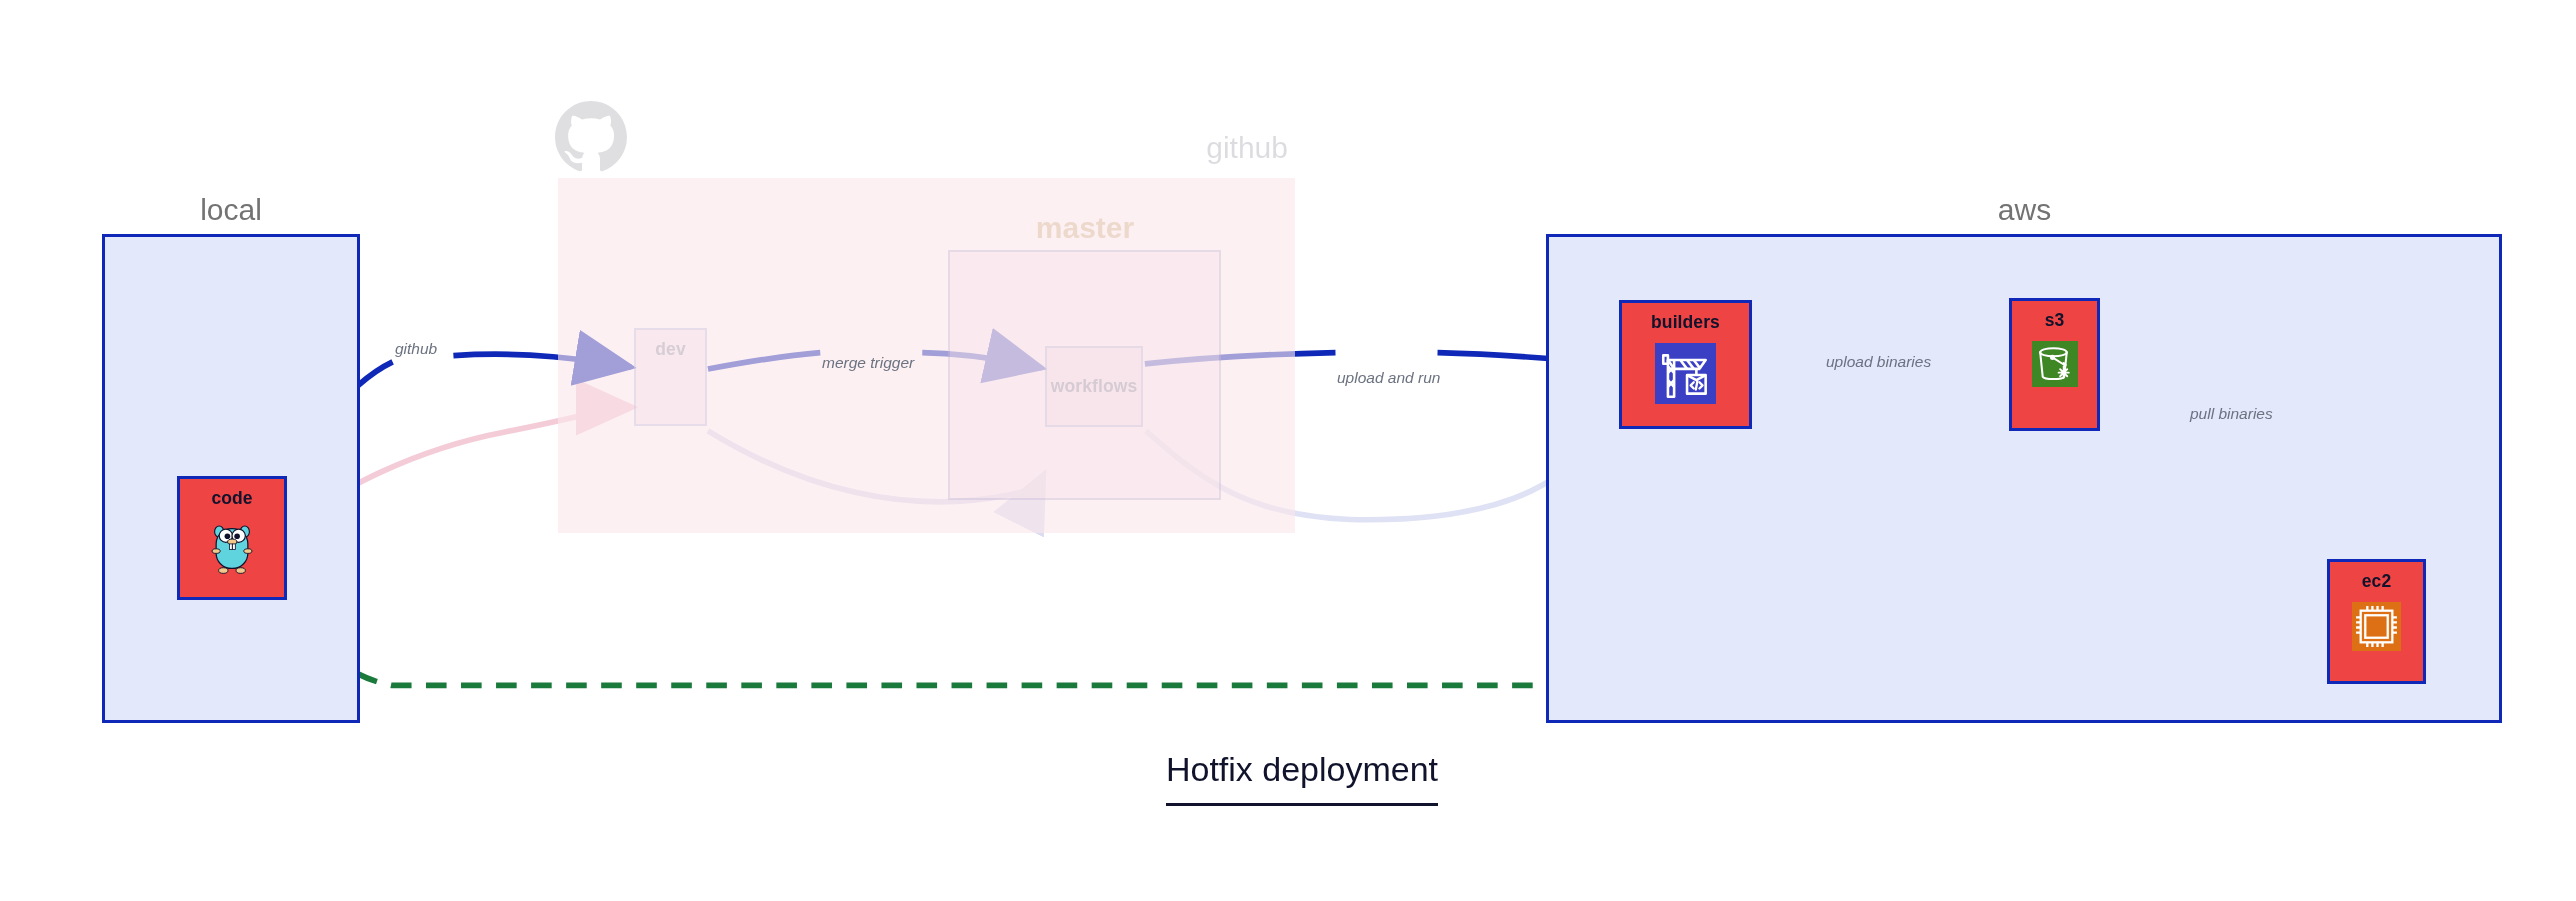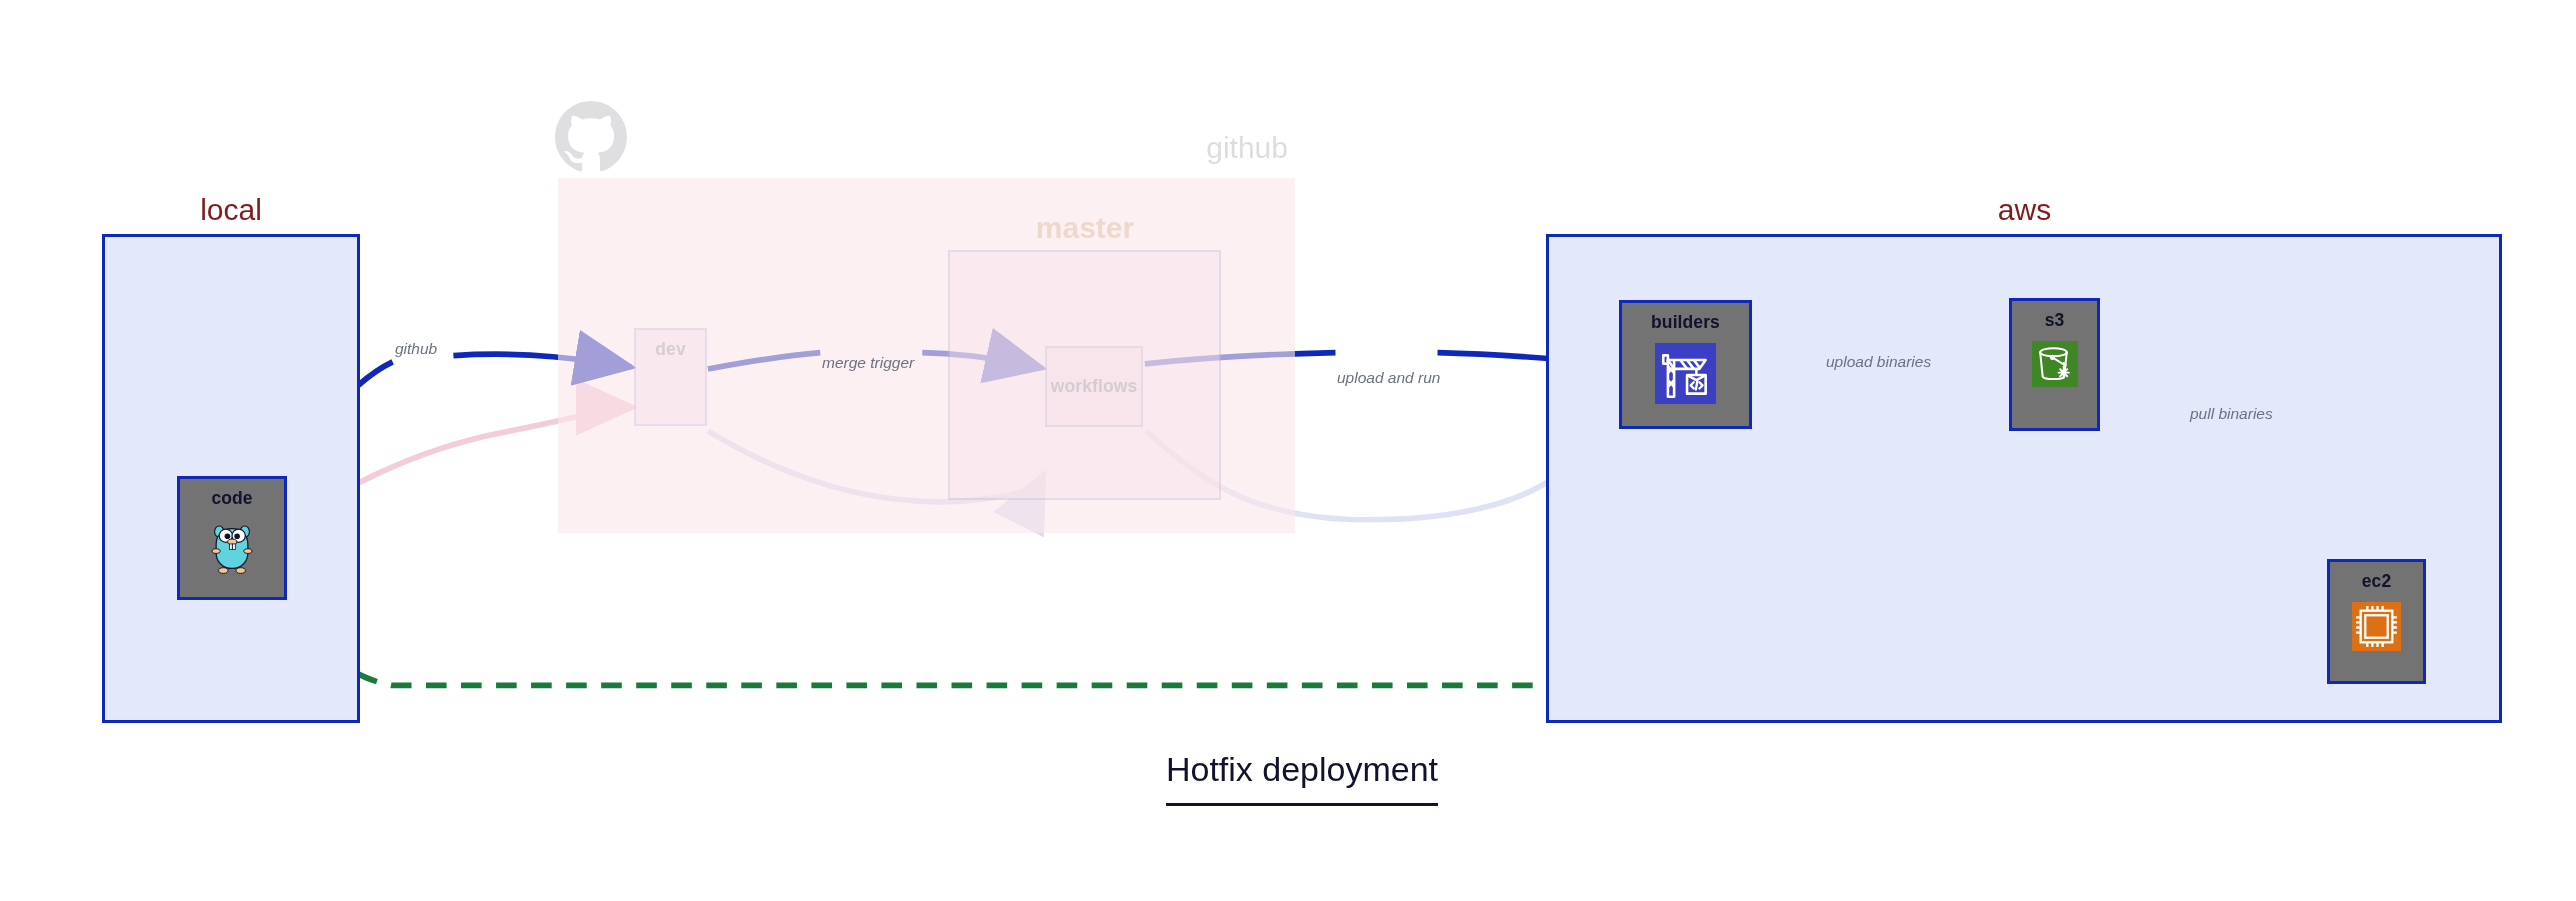--- a/index.html
+++ b/index.html
@@ -2,21 +2,21 @@
 <html style="font-size:8.2px"><head>
 <meta charset="utf-8">
 <style>
   html,body{margin:0;padding:0;background:#ffffff;}
   body{width:2604px;height:902px;font-family:"Liberation Sans",sans-serif;overflow:hidden;}
   #stage{position:relative;width:2604px;height:902px;background:#ffffff;}
   #wires{position:absolute;left:0;top:0;width:2604px;height:902px;pointer-events:none;}
 
   
   .group{position:absolute;box-sizing:border-box;}
-  .group-label{position:absolute;text-align:center;font-size:30px;color:#7f1d1d;
+  .group-label{position:absolute;text-align:center;font-size:30px;color:#737373;
     font-family:"Liberation Sans",sans-serif;white-space:nowrap;}
 
   .grp-local{left:102px;top:234px;width:258px;height:489px;
     background:#e3e8fb;border:3.6px solid #1028b8;}
   .lbl-local{left:102px;top:193px;width:258px;}
 
   .grp-github{left:558px;top:178px;width:737px;height:355px;
     background:#fae6ec;border:0;opacity:.62;}
   .lbl-github{left:1103px;top:131px;width:185px;text-align:right;color:#10132b;opacity:.14;}
 
@@ -31,21 +31,21 @@
   
   .gh-mark{position:absolute;left:555px;top:101px;width:72px;height:72px;opacity:.13;}
 
   
   .node{position:absolute;box-sizing:border-box;display:flex;flex-direction:column;
     align-items:center;}
   .node-title{font-size:17.5px;font-weight:bold;color:#10132b;margin-top:9.3px;
     letter-spacing:0.1px;white-space:nowrap;}
   .node-icon{margin-top:9.3px;}
 
-  .node-solid{background:#737373;border:3.1px solid #1028b8;}
+  .node-solid{background:#ef4444;border:3.1px solid #1028b8;}
   .node-faded{background:#f7e2e9;border:2.6px solid #d7cde1;opacity:.55;}
   .node-faded .node-title{color:#b9b3bd;}
 
   .n-code{left:177px;top:476px;width:110px;height:124px;}
   .n-dev{left:634px;top:328px;width:73px;height:98px;}
   .n-workflows{left:1045px;top:346px;width:98px;height:81px;}
   .n-builders{left:1619px;top:300px;width:133px;height:129px;}
   .n-s3{left:2009px;top:298px;width:91px;height:133px;}
   .n-ec2{left:2327px;top:559px;width:99px;height:125px;}
 

